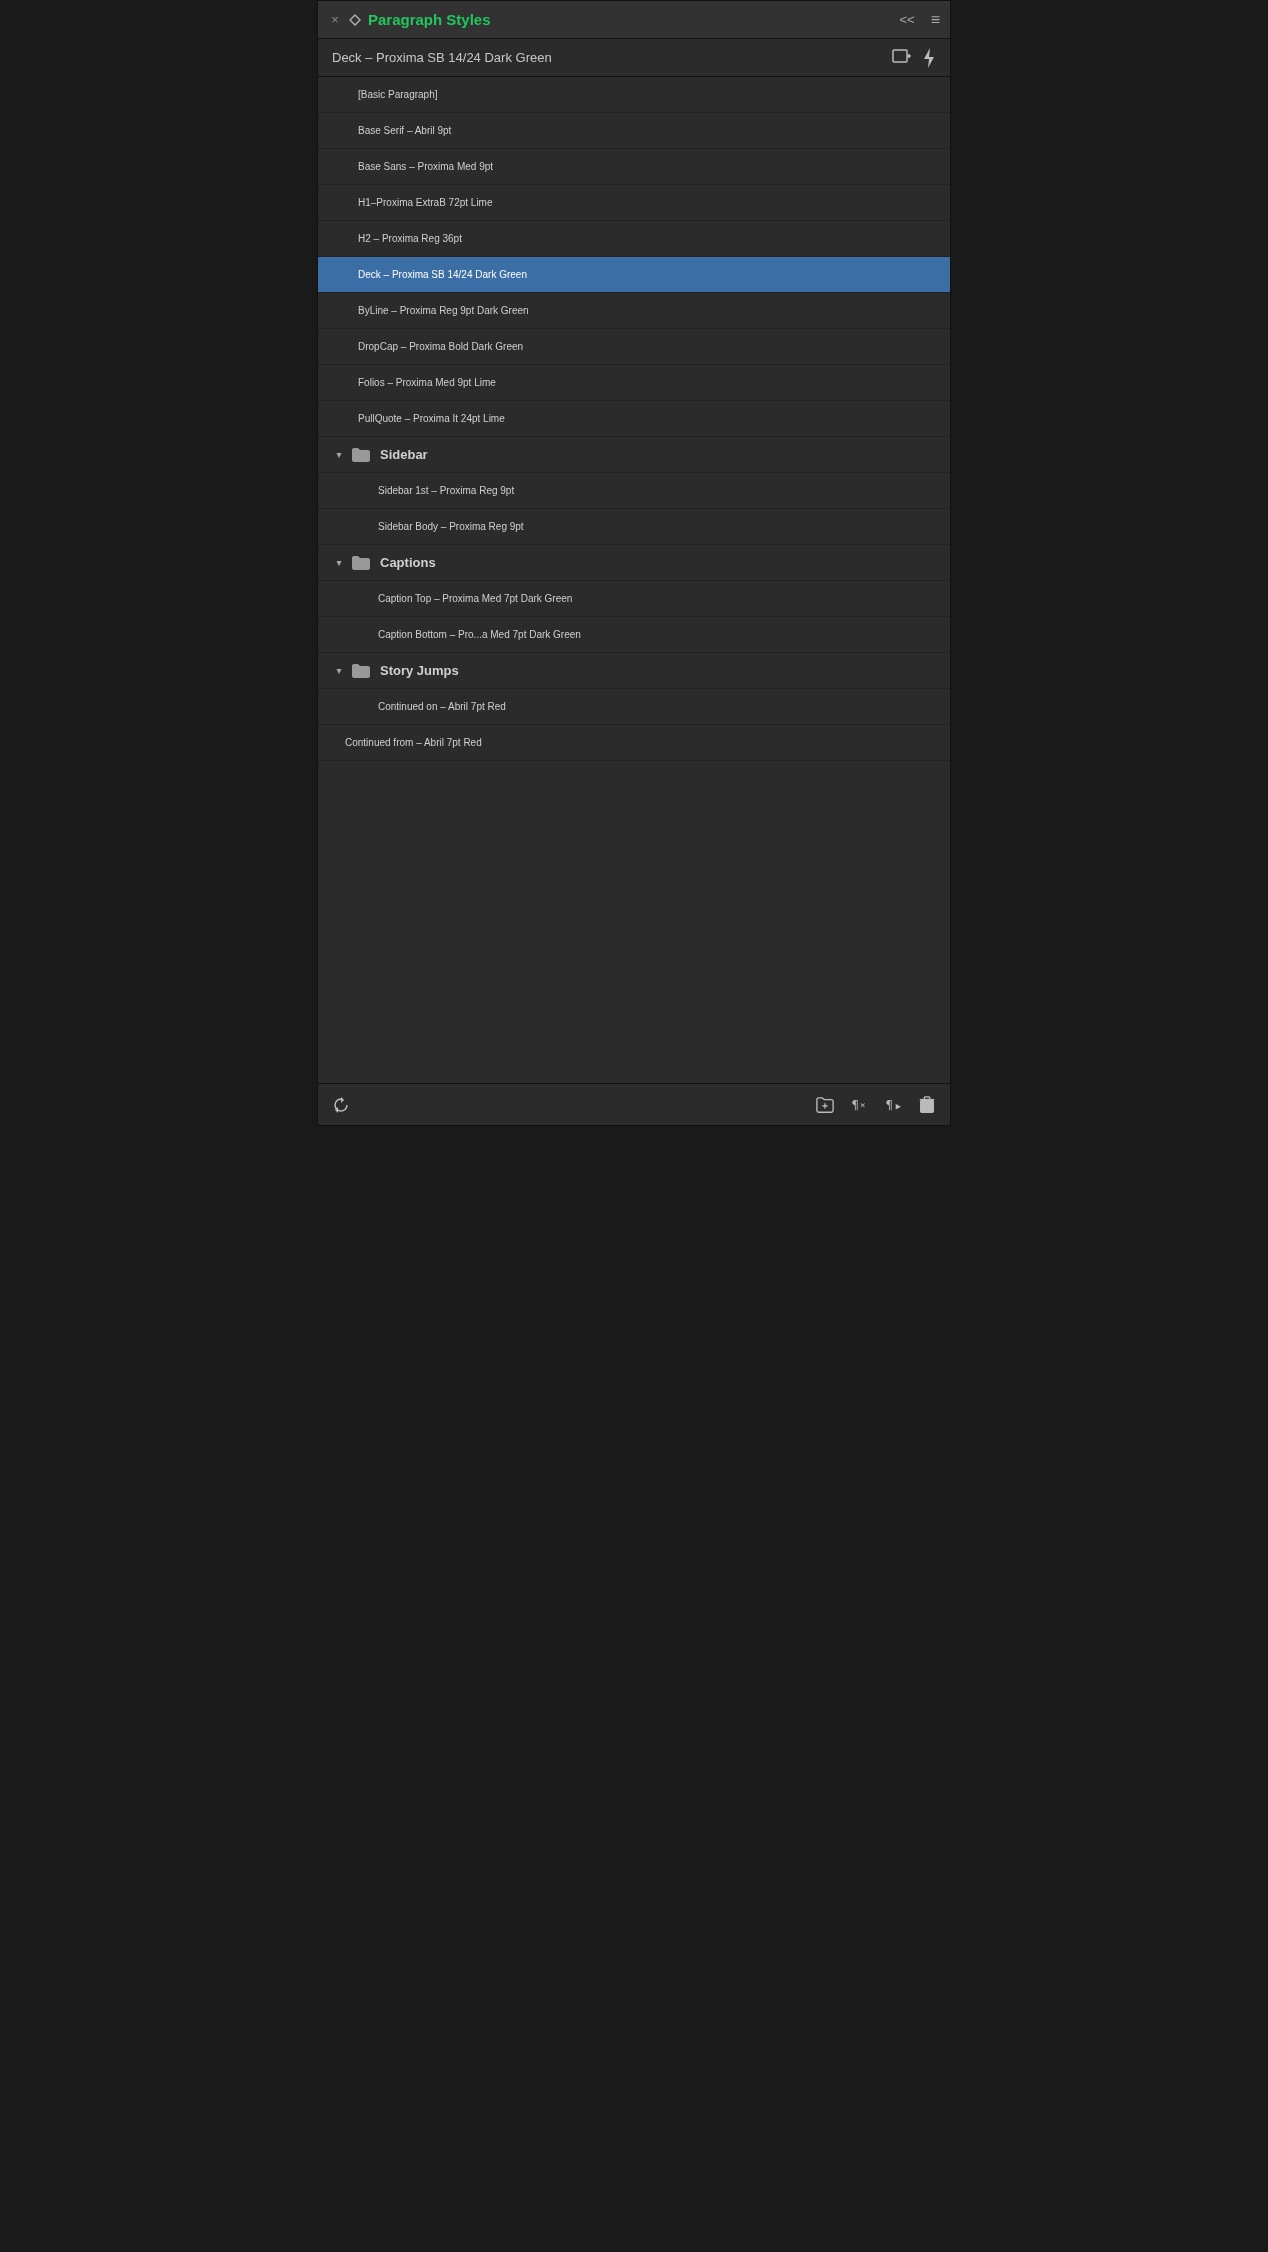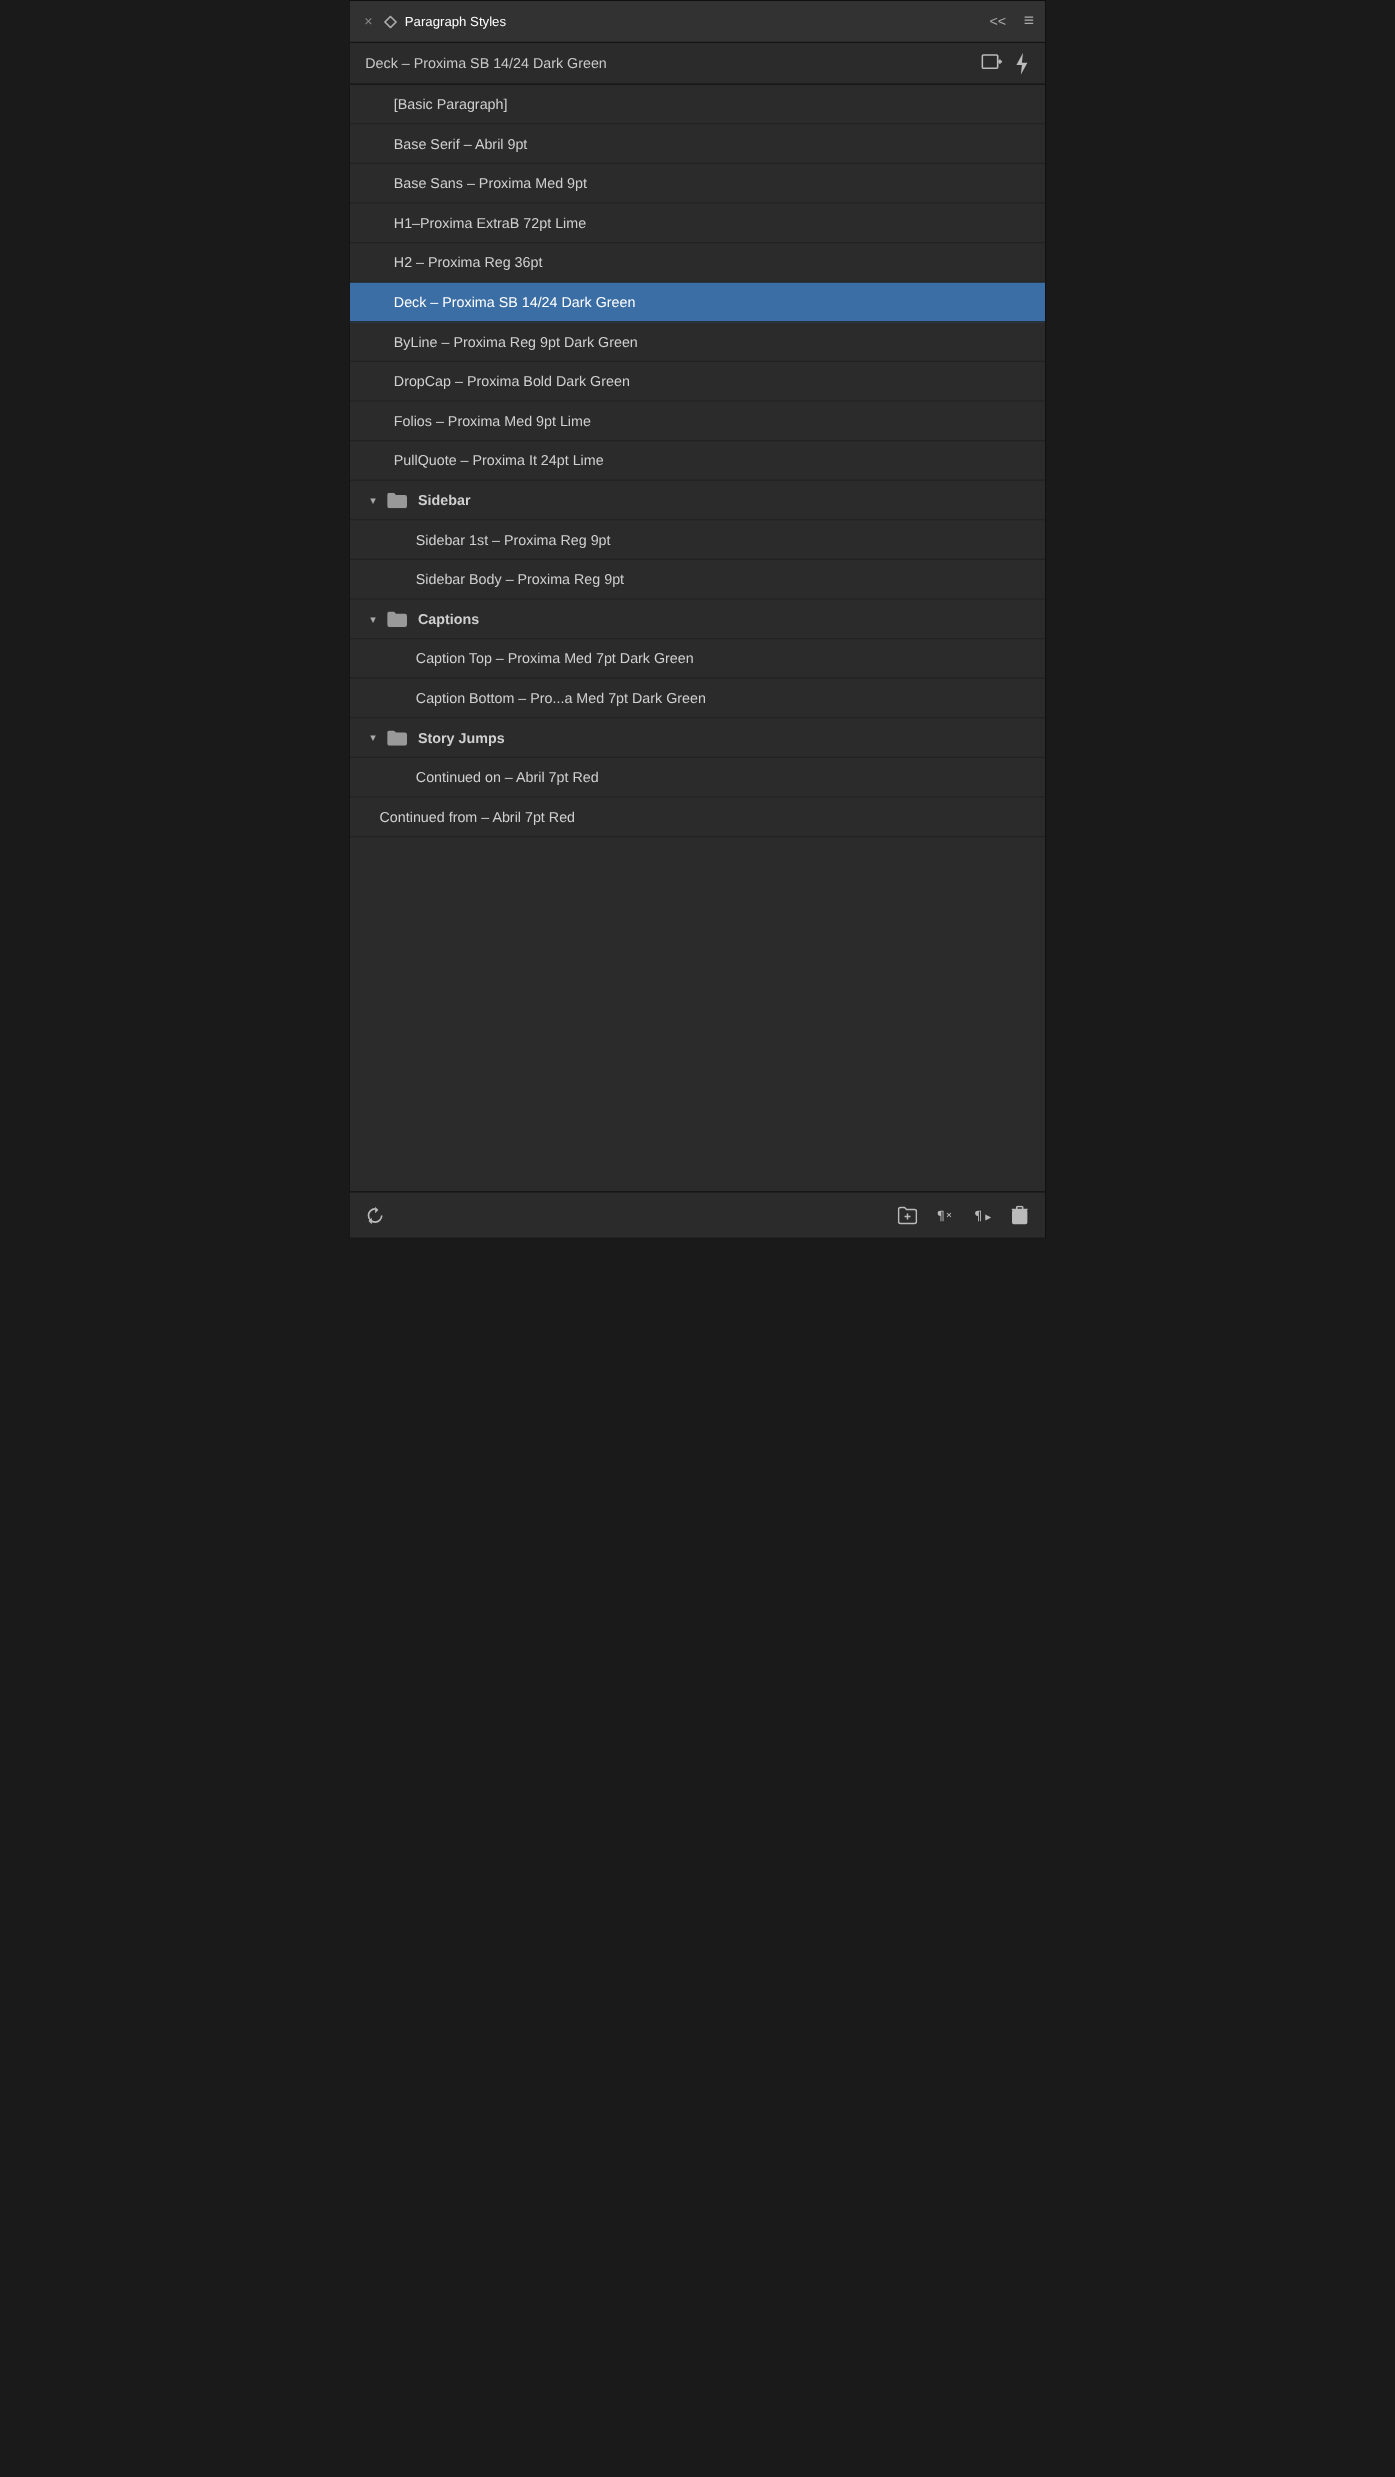--- a/index.html
+++ b/index.html
@@ -57,23 +57,23 @@
       align-items: center;
       justify-content: center;
     }
 
     .diamond-icon svg {
       width: 12px;
       height: 12px;
     }
 
     .panel-title {
-      font-size: 12px;
-      font-weight: 400;
-      color: #ffffff;
+      font-size: 15px;
+      font-weight: 700;
+      color: #22c55e;
     }
 
     .title-bar-right {
       display: flex;
       align-items: center;
       gap: 16px;
     }
 
     .collapse-btn {
       color: #aaa;
@@ -130,21 +130,21 @@
       border-bottom: 1px solid #222;
       cursor: pointer;
       min-height: 36px;
     }
 
     .style-item.selected {
       background: #3b6ea5;
     }
 
     .style-item-label {
-      font-size: 13px;
+      font-size: 10px;
       color: #d0d0d0;
     }
 
     .style-item.selected .style-item-label {
       color: #fff;
     }
 
     
     .group-row {
       display: flex;

